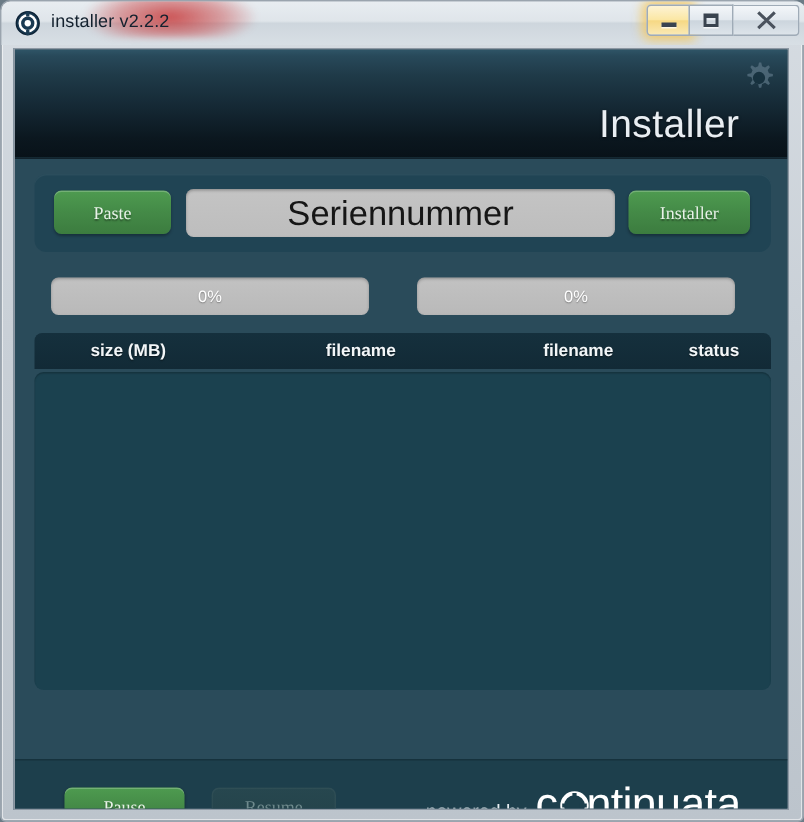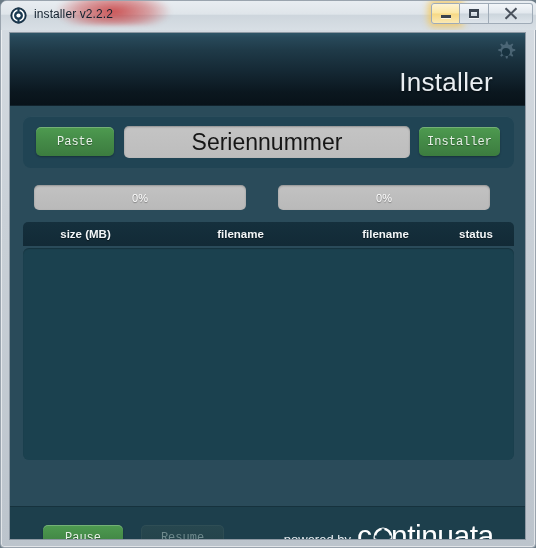--- a/index.html
+++ b/index.html
@@ -170,21 +170,21 @@
     height: 52px;
     box-sizing: border-box;
     background: #204454;
     border-radius: 8px;
     box-shadow: inset 0 1px 0 rgba(255,255,255,0.05);
   }
   .btn {
     box-sizing: border-box;
     border: 0;
     border-radius: 5px;
-    font-family: Liberation Mono, monospace;
+    font-family: Liberation Serif, serif;
     font-size: 12px;
     color: #e8f2e8;
     cursor: pointer;
     text-align: center;
     line-height: 1;
     display: flex;
     align-items: center;
     justify-content: center;
     text-shadow: 0 1px 1px rgba(0,0,0,0.35);
   }

